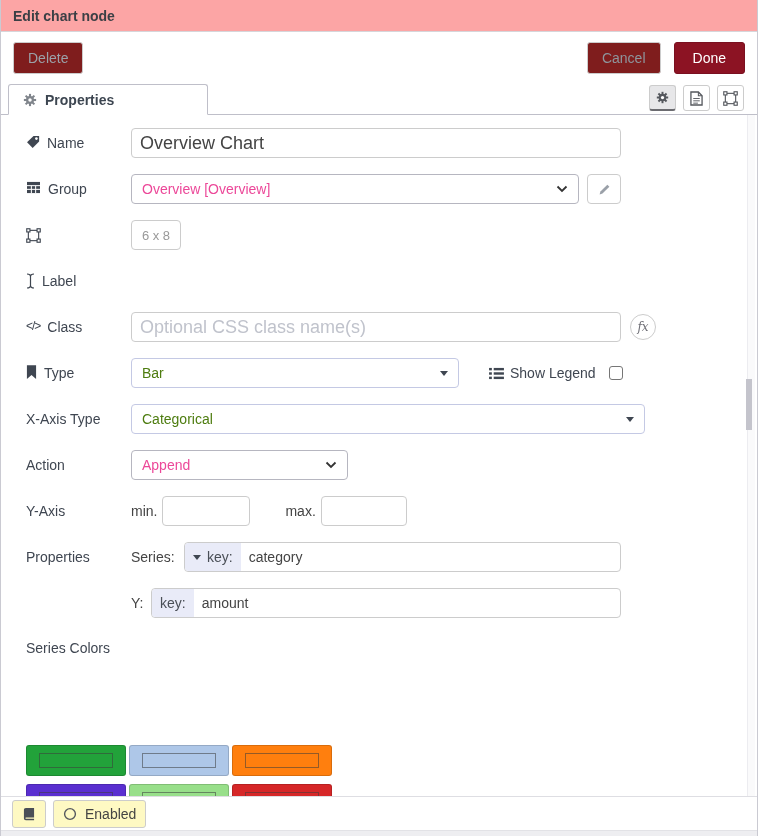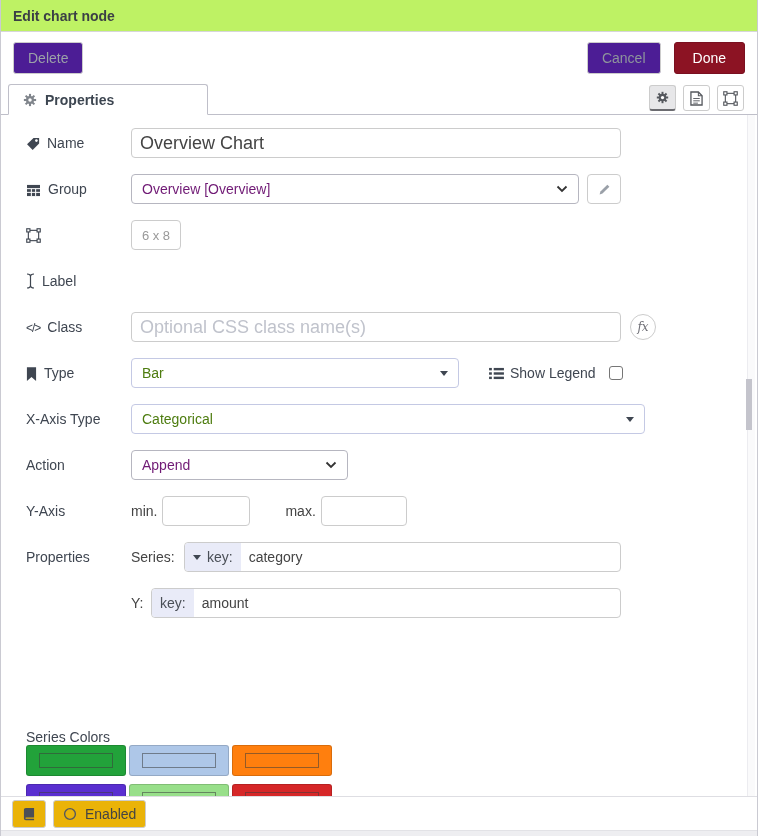--- a/index.html
+++ b/index.html
@@ -1,46 +1,46 @@
 <!DOCTYPE html>
 <html><head>
 <meta charset="utf-8">
 <style>
   * { box-sizing: border-box; }
   html,body { margin:0; padding:0; background:#fff; }
   body { font-family:"Liberation Sans", sans-serif; font-size:14px; color:#444; }
   .dialog { width:758px; height:836px; border-left:1px solid #cacad2; border-right:1px solid #cacad2; display:flex; flex-direction:column; overflow:hidden; background:#fff; }
 
   
-  .titlebar { height:32px; flex:0 0 32px; background:#bef264; border-bottom:1px solid #d6d6da; display:flex; align-items:center; padding:0 12px; }
+  .titlebar { height:32px; flex:0 0 32px; background:#fca5a5; border-bottom:1px solid #d6d6da; display:flex; align-items:center; padding:0 12px; }
   .titlebar .title { font-weight:bold; font-size:14px; color:#3b3f45; }
 
   
   .button-row { height:51px; flex:0 0 51px; display:flex; align-items:center; padding:0 12px; background:#fff; }
-  .btn { height:32px; border:1px solid #ccc; background:#4c1d95; border-radius:3px; font-size:14px; padding:0 14px; font-family:inherit; cursor:pointer; }
+  .btn { height:32px; border:1px solid #ccc; background:#7f1d1d; border-radius:3px; font-size:14px; padding:0 14px; font-family:inherit; cursor:pointer; }
   .btn-delete { color:#9ba1a8; }
   .row-spacer { flex:1; }
   .btn-cancel { color:#8e959c; margin-right:13px; }
   .btn-done { color:#fff; border:1px solid #7a1020; font-weight:normal; padding:0 18px; }
 
   
   .tab-row { height:32px; flex:0 0 32px; display:flex; align-items:flex-end; padding:0 13px 0 7px; border-bottom:1px solid #bfbfc9; background:#fff; position:relative; }
   .tab { height:31px; width:200px; background:#fff; border:1px solid #bfbfc9; border-bottom:1px solid #fff; margin-bottom:-1px; border-radius:3px 3px 0 0; display:flex; align-items:center; gap:8px; padding-left:14px; font-weight:bold; color:#3d4651; cursor:pointer; }
   .tab-actions { margin-left:auto; display:flex; gap:7px; align-items:center; padding-bottom:3px; }
   .icon-btn { width:27px; height:26px; border:1px solid #ccc; background:#fff; border-radius:3px; display:flex; align-items:center; justify-content:center; padding:0; cursor:pointer; }
   .icon-btn.active { background:#e7e7e9; border-bottom:2px solid #6b6b70; }
 
   
   .form { flex:1 1 auto; position:relative; padding:13px 25px 0 25px; background:#fff; overflow:hidden; }
   .frow { display:flex; align-items:center; margin-bottom:16px; min-height:30px; }
-  .flabel { width:105px; flex:0 0 105px; display:flex; align-items:flex-end; gap:7px; color:#3f4651; }
+  .flabel { width:105px; flex:0 0 105px; display:flex; align-items:flex-start; gap:7px; color:#3f4651; }
   .ti { height:30px; border:1px solid #ccc; border-radius:4px; padding:0 8px; font-size:18px; color:#444; font-family:inherit; background:#fff; }
   .ti::placeholder { color:#c0c3cc; }
   .w490 { width:490px; }
-  .fake-select { height:30px; border:1px solid #b6b6c0; border-radius:4px; background:#fff; display:flex; align-items:center; padding:0 10px; color:#701a75; cursor:pointer; }
+  .fake-select { height:30px; border:1px solid #b6b6c0; border-radius:4px; background:#fff; display:flex; align-items:center; padding:0 10px; color:#ec4899; cursor:pointer; }
   .fake-select .fs-text { flex:1; }
   .dd { height:30px; border:1px solid #c4c9e4; border-radius:4px; display:flex; align-items:center; padding:0 10px; color:#4d7c0f; cursor:pointer; }
   .dd .dd-text { flex:1; }
   .caret { width:0; height:0; border-left:4px solid transparent; border-right:4px solid transparent; border-top:5px solid #3f4651; }
   .sq-btn { width:34px; height:30px; border:1px solid #ccc; border-radius:4px; background:#fff; display:flex; align-items:center; justify-content:center; margin-left:8px; cursor:pointer; }
   .size-btn { width:50px; height:30px; border:1px solid #ccc; border-radius:4px; background:#fff; color:#999; font-size:13px; font-family:inherit; cursor:pointer; }
   .fx-btn { width:26px; height:26px; border-radius:50%; border:1px solid #ccc; background:#fff; margin-left:9px; color:#6f6f76; font-family:"DejaVu Serif", serif; font-style:italic; font-size:12px; display:flex; align-items:center; justify-content:center; cursor:pointer; }
   .legend-wrap { display:flex; align-items:center; gap:6px; margin-left:30px; color:#3f4651; }
   .checkbox { width:14px; height:14px; border:1px solid #767676; border-radius:3px; background:#fff; margin-left:7px; cursor:pointer; }
   .axis-label { color:#444; margin-right:5px; }
@@ -59,21 +59,21 @@
   .swatch-grid { display:grid; grid-template-columns:repeat(3,100px); grid-auto-rows:31px; column-gap:3px; row-gap:8px; }
   .swatch { border:1px solid rgba(0,0,0,0.15); border-radius:3px; display:flex; align-items:center; justify-content:center; padding:0; cursor:pointer; }
   .swatch-inner { width:74px; height:15px; border:1px solid rgba(60,60,60,0.55); display:block; }
 
   
   .scroll-track { position:absolute; top:0; right:2px; bottom:0; width:8px; background:#fafafb; border-left:1px solid #ececf0; }
   .scroll-thumb { position:absolute; top:264px; right:3px; width:6px; height:51px; background:#c4c4cc; }
 
   
   .footer { height:34px; flex:0 0 34px; border-top:1px solid #dedee3; display:flex; align-items:center; gap:7px; padding:0 11px; background:#fff; }
-  .footer-btn { height:28px; border:1px solid #ccc; border-radius:3px; background:#eab308; display:flex; align-items:center; gap:8px; padding:0 9px; font-size:14px; color:#444; font-family:inherit; cursor:pointer; }
+  .footer-btn { height:28px; border:1px solid #ccc; border-radius:3px; background:#fef9c3; display:flex; align-items:center; gap:8px; padding:0 9px; font-size:14px; color:#444; font-family:inherit; cursor:pointer; }
   .bottom-strip { height:6px; flex:0 0 6px; background:#eeeef1; border-top:1px solid #e2e2e6; }
 
   svg { display:block; }
   .code-glyph { font-size:12px; color:#3f4651; letter-spacing:-1px; }
 </style>
 </head>
 <body>
 
 <div class="dialog">
 

